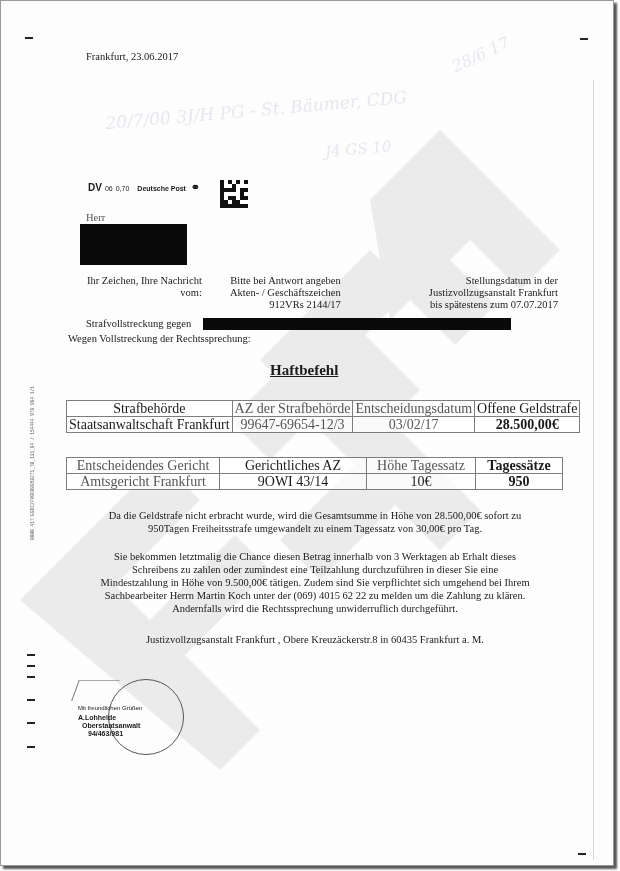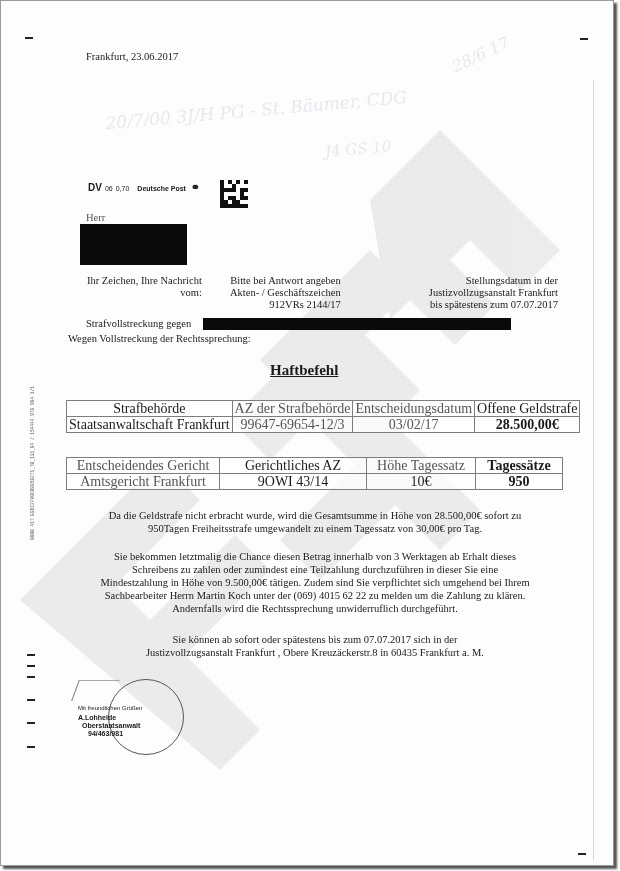--- a/index.html
+++ b/index.html
@@ -153,21 +153,20 @@
   <div>950Tagen Freiheitsstrafe umgewandelt zu einem Tagessatz von 30,00€ pro Tag.</div>
 </div>
 <div class="para" style="top:550px;">
   <div>Sie bekommen letztmalig die Chance diesen Betrag innerhalb von 3 Werktagen ab Erhalt dieses</div>
   <div>Schreibens zu zahlen oder zumindest eine Teilzahlung durchzuführen in dieser Sie eine</div>
   <div>Mindestzahlung in Höhe von 9.500,00€ tätigen. Zudem sind Sie verpflichtet sich umgehend bei Ihrem</div>
   <div>Sachbearbeiter Herrn Martin Koch unter der (069) 4015 62 22 zu melden um die Zahlung zu klären.</div>
   <div>Andernfalls wird die Rechtssprechung unwiderruflich durchgeführt.</div>
 </div>
 <div class="para" style="top:633px;">
-  <div>Sie können ab sofort oder spätestens bis zum 07.07.2017 sich in der</div>
   <div>Justizvollzugsanstalt Frankfurt , Obere Kreuzäckerstr.8 in 60435 Frankfurt a. M.</div>
 </div>
 
 <div class="stamp"></div>
 <div class="abs" style="left:75px;top:680px;width:40px;height:20px;border-left:1px solid #777;border-top:1px solid #aaa;transform:skewX(-20deg);"></div>
 <div class="sig" style="left:78px;top:704px;">
   <div style="font-weight:normal;font-size:6px;">Mit freundlichen Grüßen</div>
   <div style="margin-top:2px;">A.Lohheide</div>
   <div style="margin-left:4px;">Oberstaatsanwalt</div>
   <div style="margin-left:10px;">94/463/981</div>

